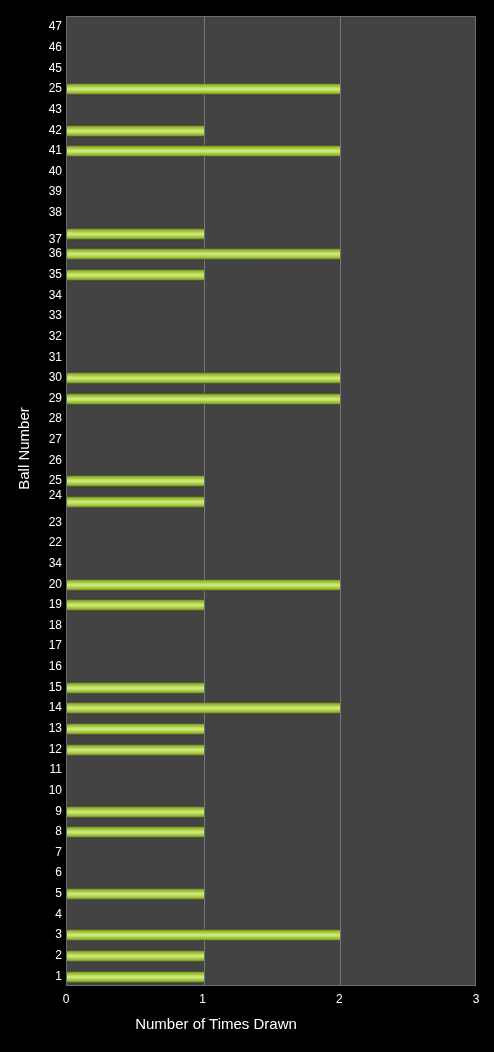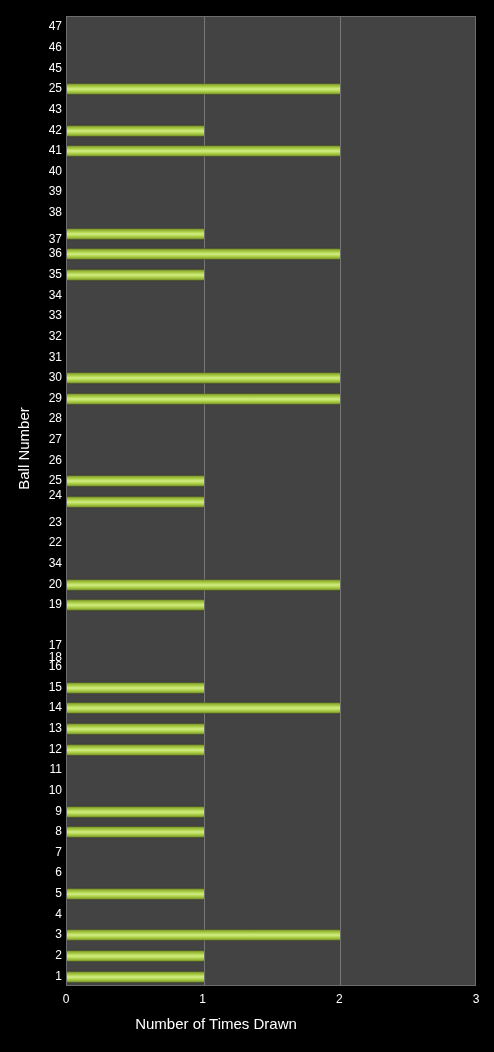--- a/index.html
+++ b/index.html
@@ -249,21 +249,21 @@
       <div class="y-tick-label" style="top: 809.213px;">8</div>
       <div class="y-tick-label" style="top: 788.574px;">9</div>
       <div class="y-tick-label" style="top: 767.936px; text-align: right;">10</div>
       <div class="y-tick-label" style="top: 747.298px;">11</div>
       <div class="y-tick-label" style="top: 726.66px;">12</div>
       <div class="y-tick-label" style="top: 706.021px;">13</div>
       <div class="y-tick-label" style="top: 685.383px;">14</div>
       <div class="y-tick-label" style="top: 664.745px;">15</div>
       <div class="y-tick-label" style="top: 644.106px;">16</div>
       <div class="y-tick-label" style="top: 623.468px;">17</div>
-      <div class="y-tick-label" style="top: 602.83px; margin-top: 32px;">18</div>
+      <div class="y-tick-label" style="top: 602.83px;">18</div>
       <div class="y-tick-label" style="top: 582.191px;">19</div>
       <div class="y-tick-label" style="top: 561.553px;">20</div>
       <div class="y-tick-label" style="top: 540.915px;">34</div>
       <div class="y-tick-label" style="top: 520.277px;">22</div>
       <div class="y-tick-label" style="top: 499.638px;">23</div>
       <div class="y-tick-label" style="top: 473px;">24</div>
       <div class="y-tick-label" style="top: 458.362px; text-align: right;">25</div>
       <div class="y-tick-label" style="top: 437.723px;">26</div>
       <div class="y-tick-label" style="top: 417.085px;">27</div>
       <div class="y-tick-label" style="top: 396.447px;">28</div>

